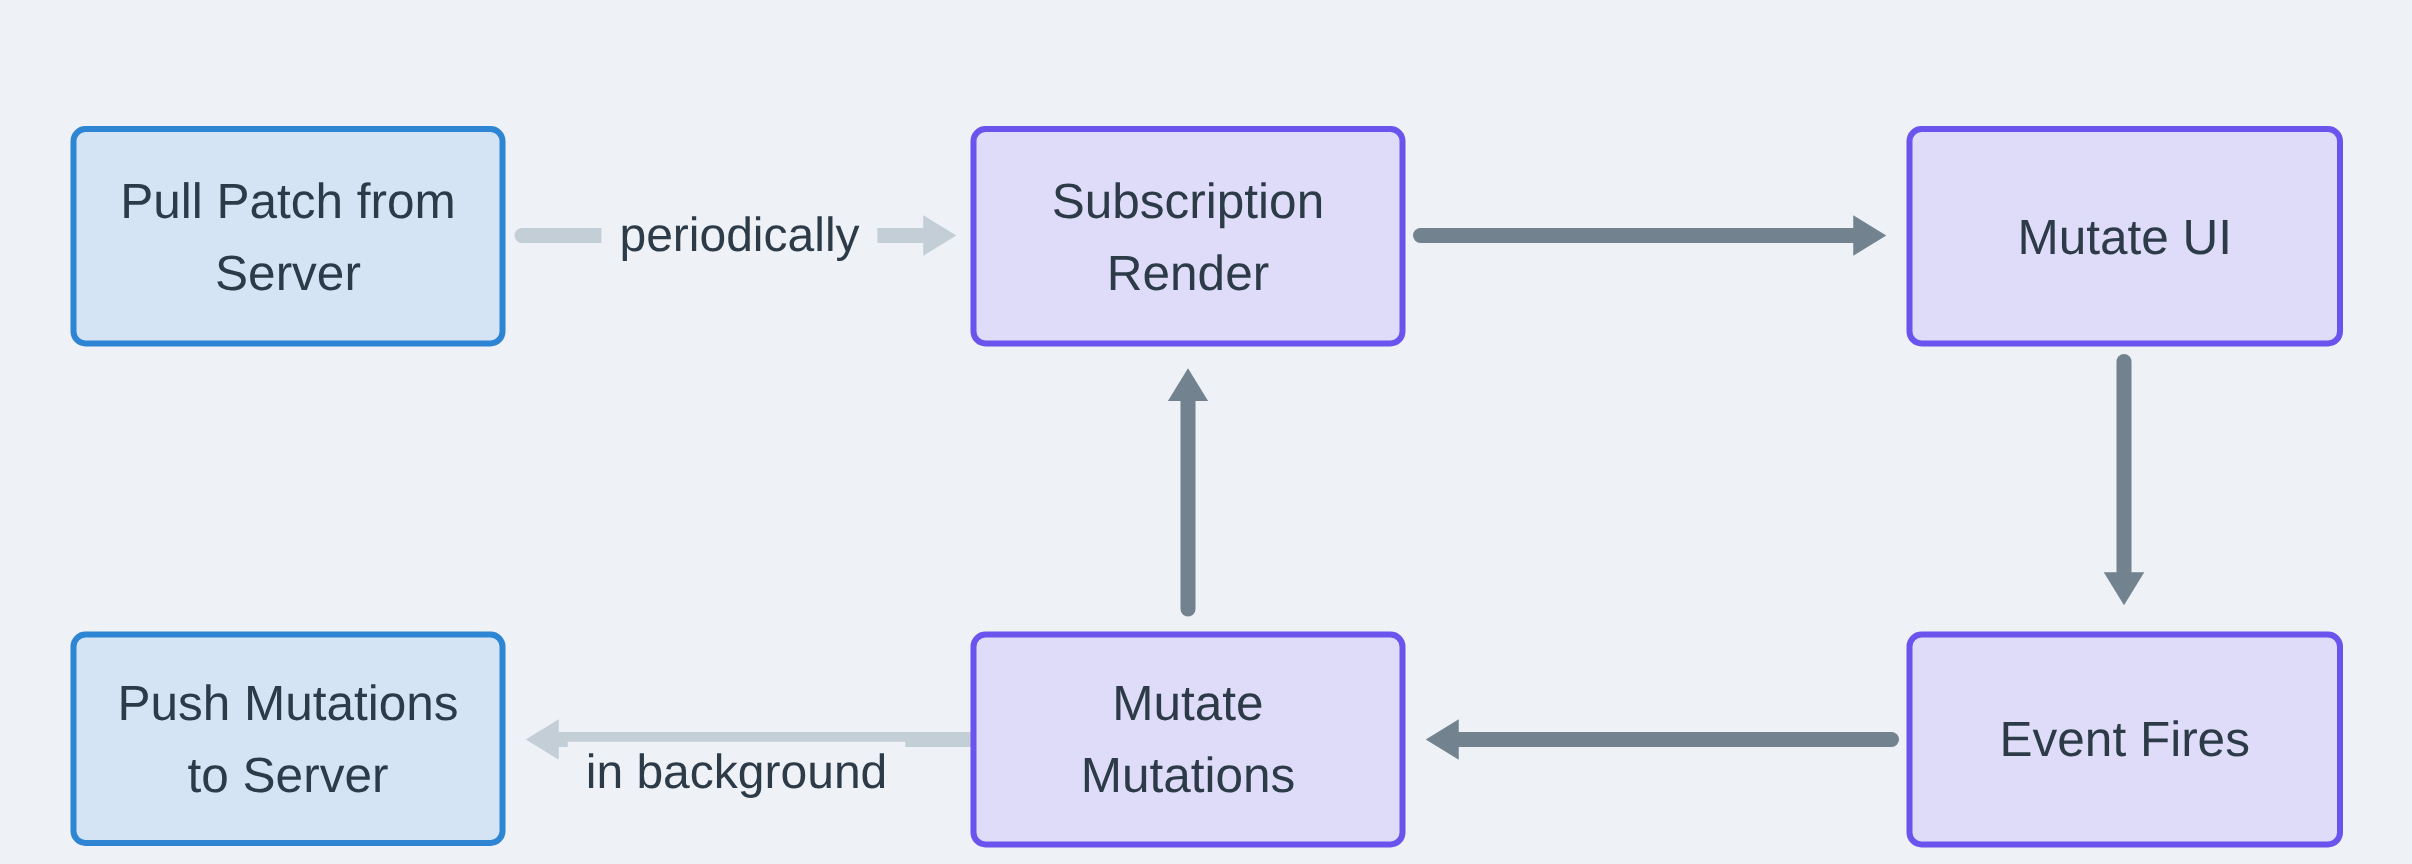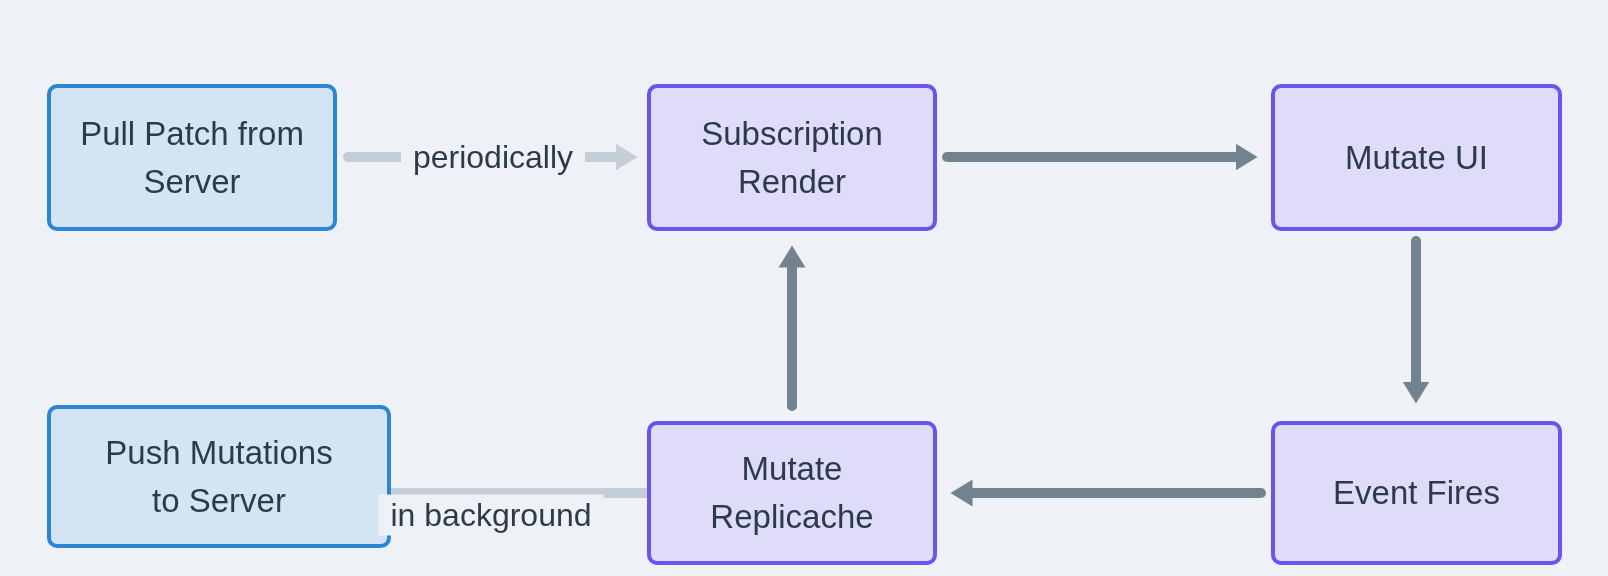--- a/index.html
+++ b/index.html
@@ -44,21 +44,21 @@
   }
   .node.client {
     background: #dedcf9;
     border-color: #6b53ee;
   }
   .node-pull    { left: 47px;   top: 46px;  width: 290px; height: 147px; }
   .node-sub     { left: 647px;  top: 46px;  width: 290px; height: 147px; }
   .node-render  { left: 1271px; top: 46px;  width: 291px; height: 147px; }
   .node-event   { left: 1271px; top: 383px; width: 291px; height: 144px; }
   .node-mutate  { left: 647px;  top: 383px; width: 290px; height: 144px; }
-  .node-push    { left: 47px;   top: 367px; width: 344px; height: 143px; }
+  .node-push    { left: 47px;   top: 383px; width: 290px; height: 143px; }
   .edge-label {
     position: absolute;
     transform: translate(-50%, -50%);
     background: #eef1f5;
     padding: 2px 12px;
     font-size: 32px;
     font-weight: 500;
     color: #2d3b49;
     white-space: nowrap;
     z-index: 2;
@@ -98,21 +98,21 @@
 Server</div>
 
   <div class="node client node-sub">Subscription
 Render</div>
 
   <div class="node client node-render">Mutate UI</div>
 
   <div class="node client node-event">Event Fires</div>
 
   <div class="node client node-mutate">Mutate
-Replicache</div>
+Mutations</div>
 
   <div class="node server node-push">Push Mutations
 to Server</div>
 
   <div class="edge-label edge-label-periodically">periodically</div>
 
   <div class="edge-label edge-label-background">in background</div>
 
 </div>
 

